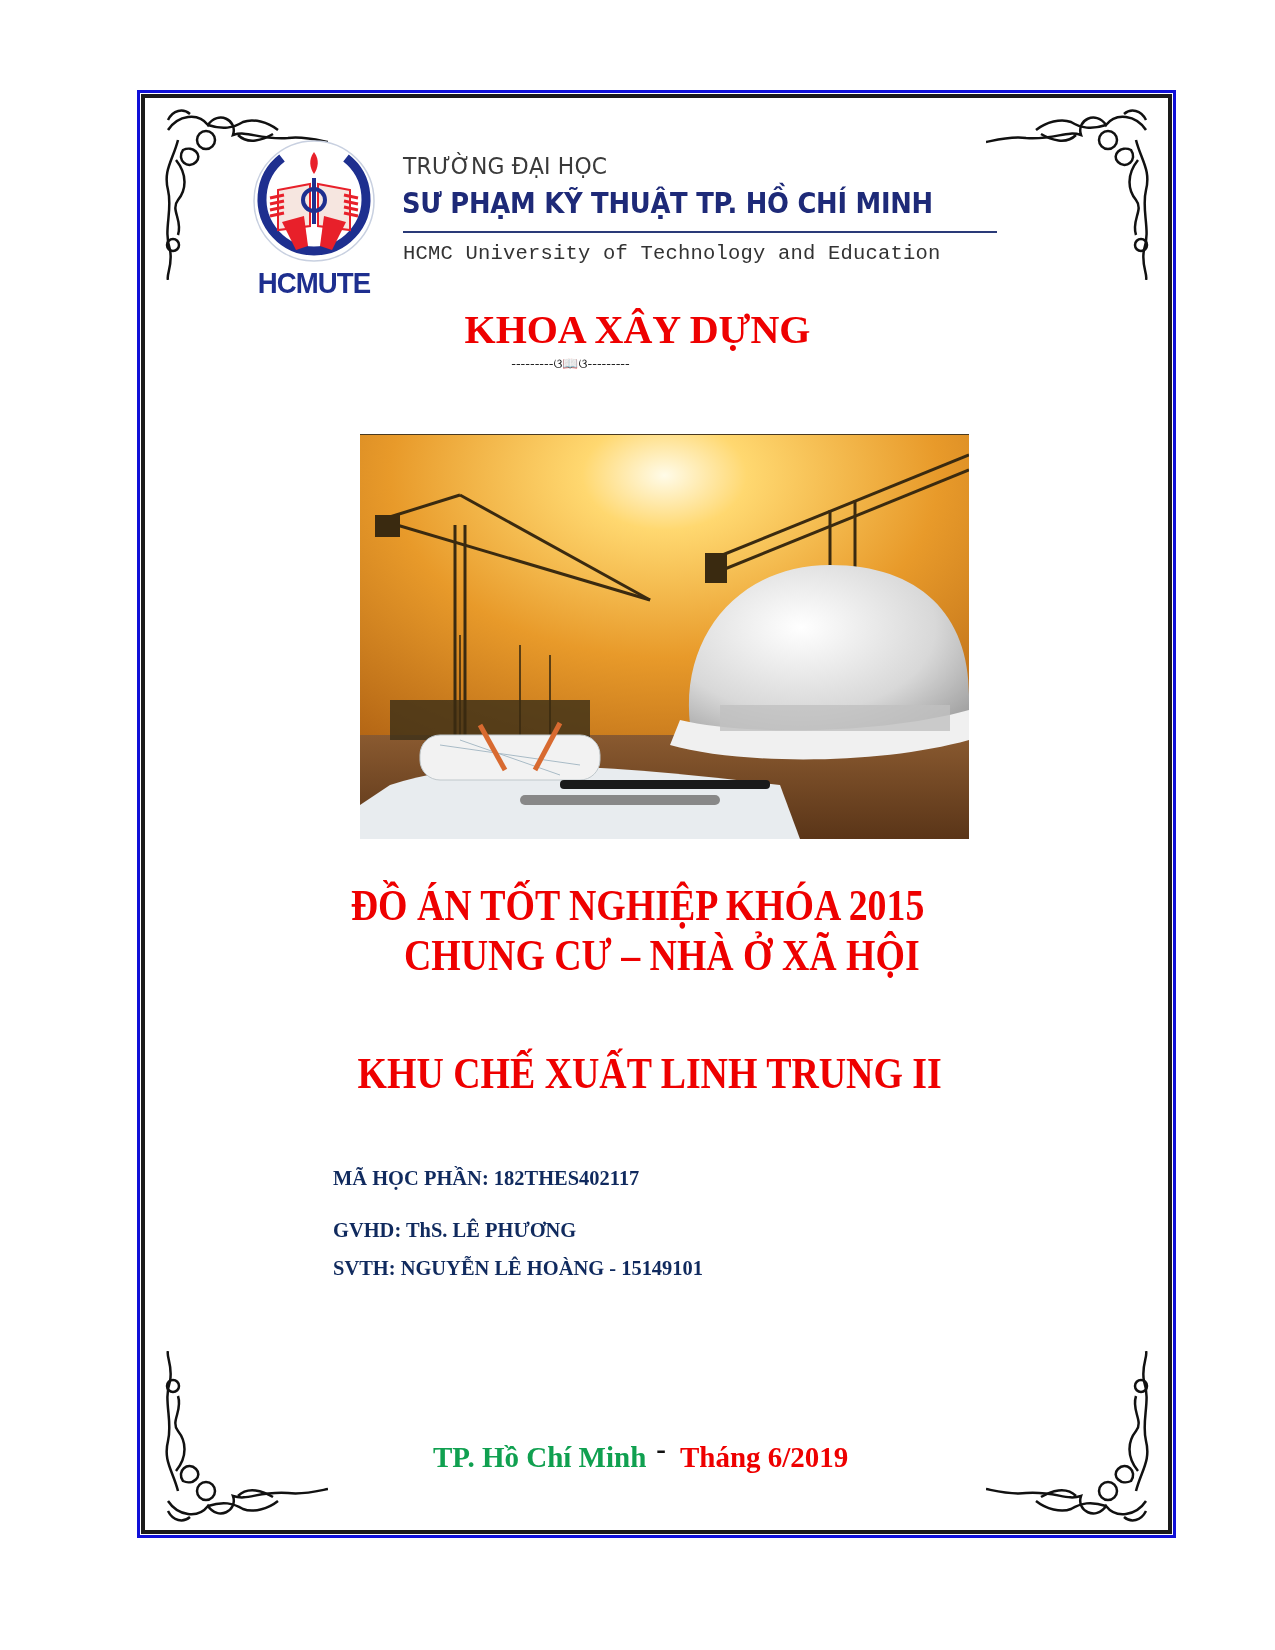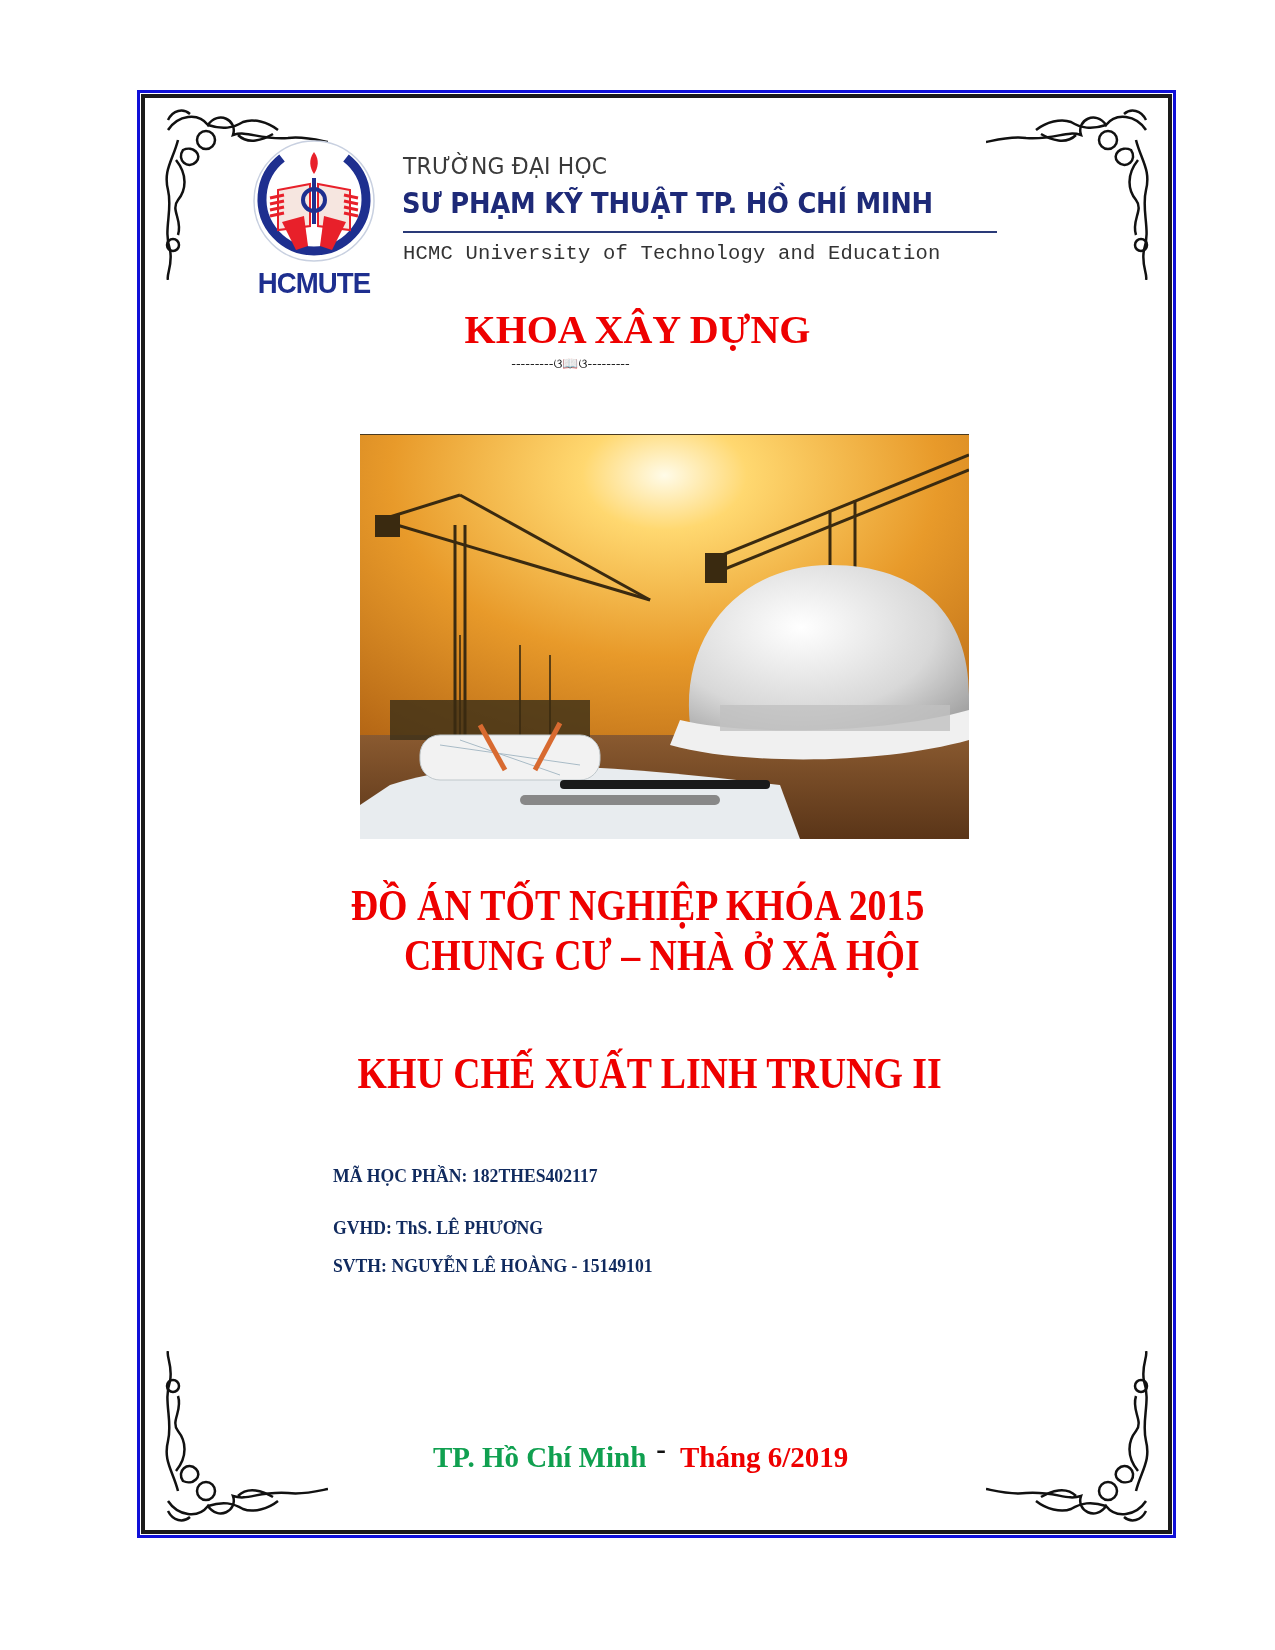--- a/index.html
+++ b/index.html
@@ -26,21 +26,21 @@
 
   .photo { position:absolute; left:360px; top:434px; width:609px; height:404px; overflow:hidden; border-top:1px solid #4a3a20; }
   .photo svg { width:100%; height:100%; display:block; }
 
   .title { position:absolute; left:0; width:1275px; text-align:center; font-weight:bold; color:#ee0000; font-size:44px; white-space:nowrap; }
   .title span { display:inline-block; transform:scaleX(0.86); }
   .t1 { top:880px; }
   .t2 { top:930px;padding-left:24px; }
   .t3 { top:1048px;margin-left:12px; }
 
-  .info { position:absolute; left:333px; font-weight:bold; font-size:19px; color:#102a5e; white-space:nowrap; }
+  .info { position:absolute; left:333px; font-weight:bold; font-size:22px; color:#102a5e; white-space:nowrap; }
   .info span { display:inline-block; transform:scaleX(0.93); transform-origin:left; }
   .i1 { top:1165px; }
   .i2 { top:1217px; }
   .i3 { top:1255px; }
 
   .footer { position:absolute; left:433px; top:1396px; font-weight:bold; font-size:29px; white-space:nowrap;margin-top:45px; }
   .footer .city { color:#10a050; }
   .footer .dash { color:#111; display:inline-block; margin:0 14px 0 10px; position:relative; top:-8px; }
   .footer .date { color:#ee0000; }
 </style>

